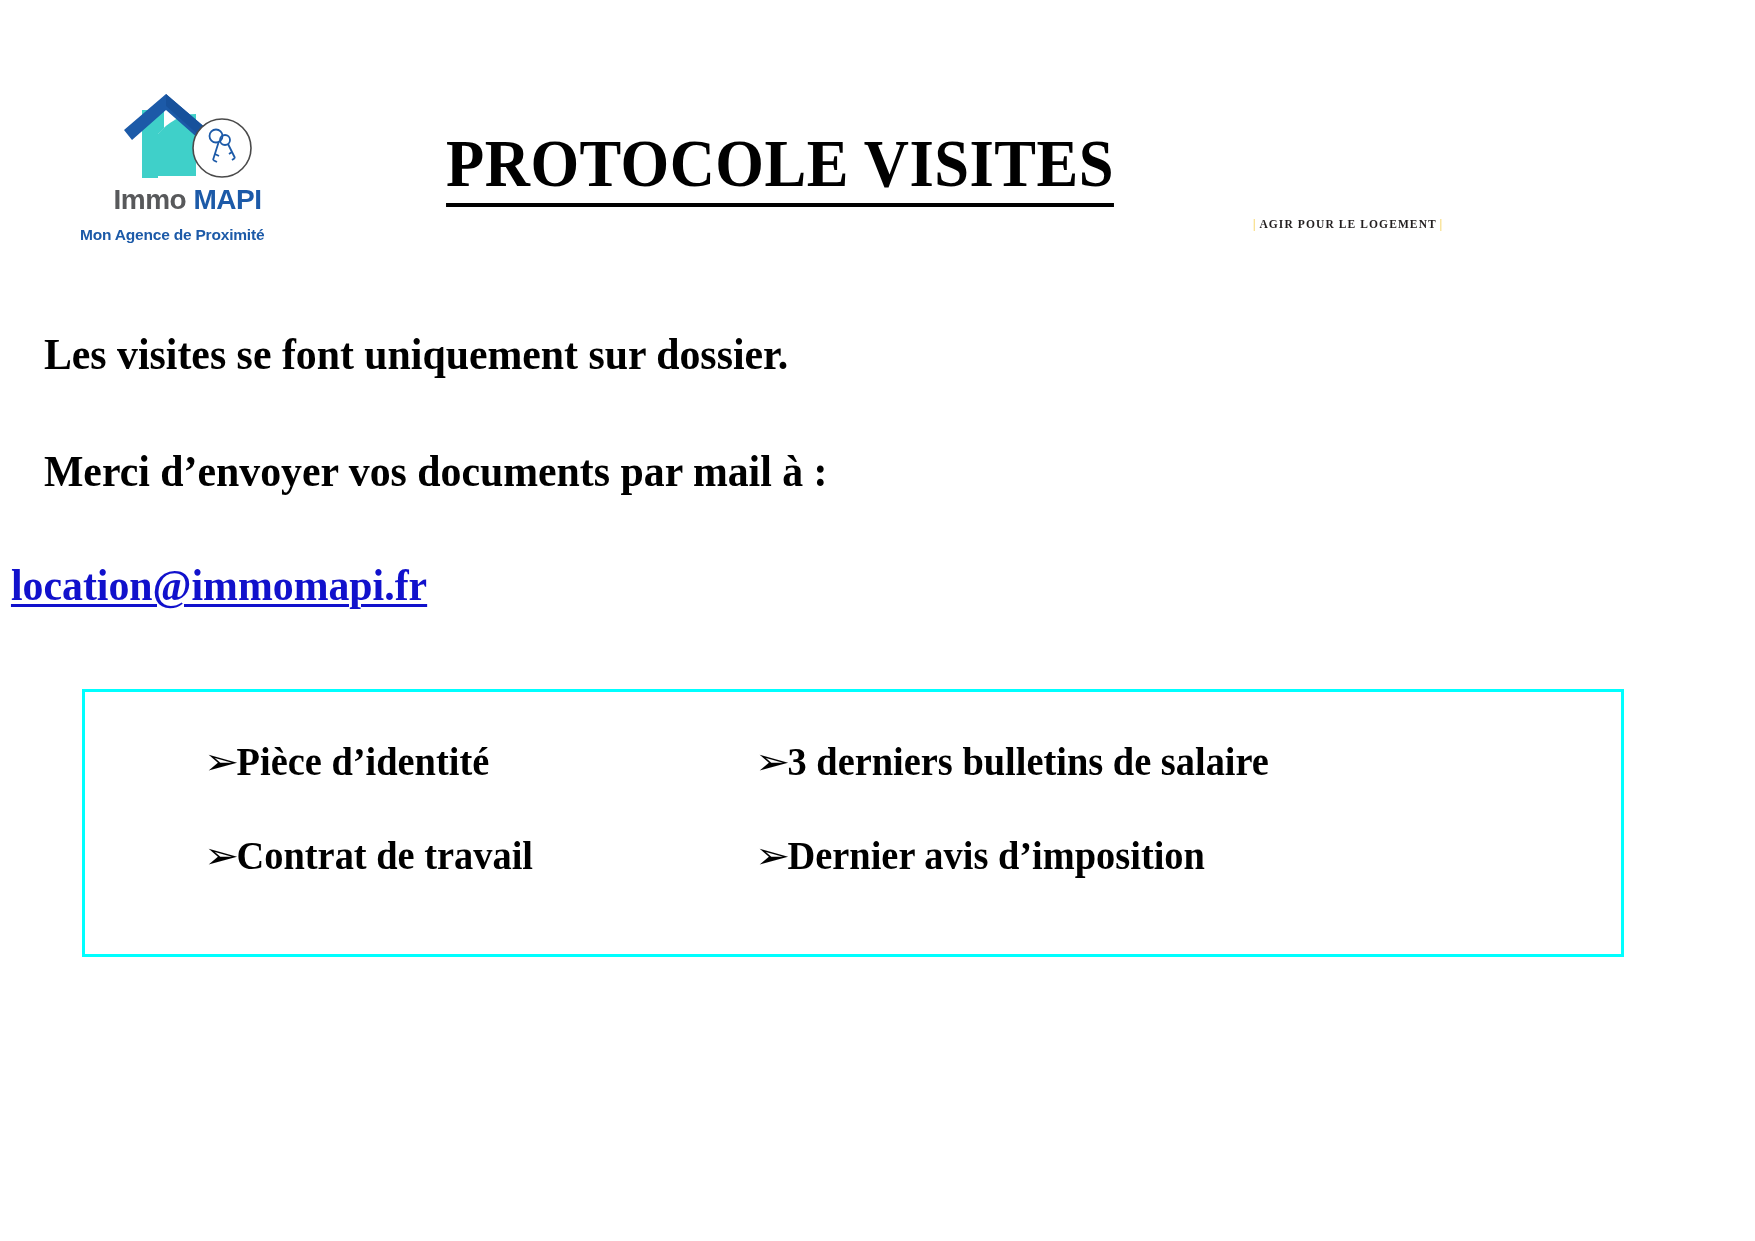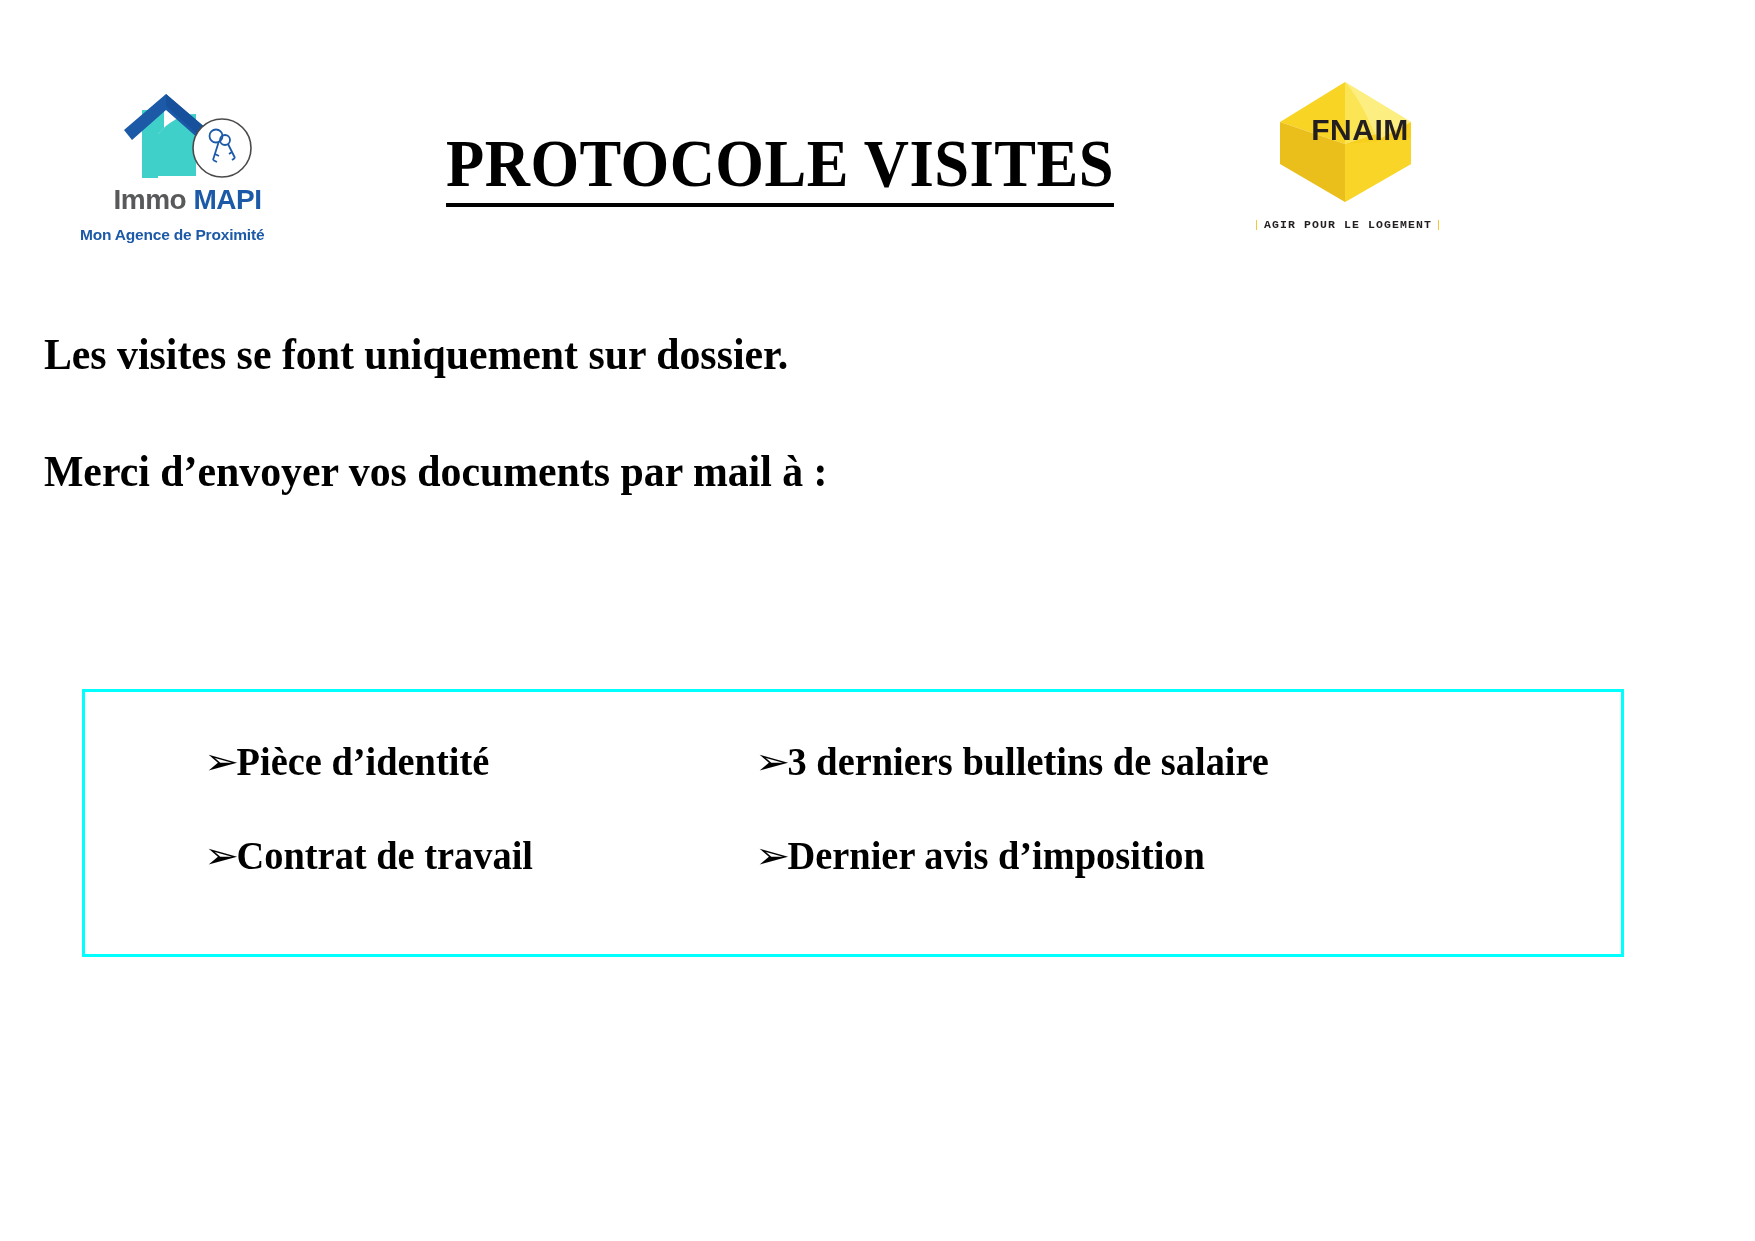--- a/index.html
+++ b/index.html
@@ -103,21 +103,21 @@
     width: 155px;
     height: 128px;
   }
   .fnaim-cube svg { display: block; }
   .fnaim-tagline {
     position: absolute;
     left: 0;
     top: 140px;
     width: 190px;
     text-align: right;
-    font-family: Liberation Mono, monospace;
+    font-family: Liberation Serif, serif;
     font-size: 11.5px;
     font-weight: bold;
     letter-spacing: 1.1px;
     color: #231f20;
     white-space: nowrap;
   }
   .fnaim-tagline .bar {
     color: #f2c327;
     font-weight: normal;
     padding: 0 3px;
@@ -229,45 +229,30 @@
       <span class="w-immo">Immo</span><span>&nbsp;</span><span class="w-mapi">MAPI</span>
     </div>
     <div class="immomapi-tagline">Mon Agence de Proximité</div>
   </div>
 
   <div class="doc-title">
     <span class="underlined">PROTOCOLE VISITES</span>
   </div>
 
   <div class="fnaim-logo">
-    <div class="fnaim-cube">
-      <svg width="155" height="128" viewBox="0 0 155 128" xmlns="http://www.w3.org/2000/svg">
-
-        <path d="M77 4 L12 44 L77 66 Z" fill="#f8d525"></path>
-
-        <path d="M77 4 L143 44 L77 66 Z" fill="#fbe555"></path>
-
-        <path d="M12 44 L77 66 L77 124 L12 86 Z" fill="#eabf1c"></path>
-
-        <path d="M143 44 L77 66 L77 124 L143 86 Z" fill="#f7cf1c"></path>
-
-        <path d="M77 4 L143 44 L110 62 C100 40 90 18 77 4 Z" fill="#fdf08a" opacity="0.85"></path>
-        <path d="M77 66 L143 60 L143 86 L77 124 Z" fill="#f9d82f" opacity="0.6"></path>
-        <text x="92" y="62" text-anchor="middle" font-family="Liberation Sans, sans-serif" font-size="30" font-weight="bold" fill="#231f20" letter-spacing="0.5">FNAIM</text>
-      </svg>
-    </div>
     <div class="fnaim-tagline">
       <span class="bar">|</span><span>AGIR POUR LE LOGEMENT</span><span class="bar">|</span>
     </div>
   </div>
 </div>
 
 <div class="body-lines">
   <div class="body-line spacer-1">Les visites se font uniquement sur dossier.</div>
   <div class="body-line spacer-2">Merci d’envoyer vos documents par mail à :</div>
+  <div><span class="email-line">location@immomapi.fr</span></div>
 </div>
 
 <div class="docs-box">
   <div class="docs-grid">
 
     <div class="doc-item col-left">
       <span class="bullet-arrow">➢</span>
       <span>Pièce d’identité</span>
     </div>
 

